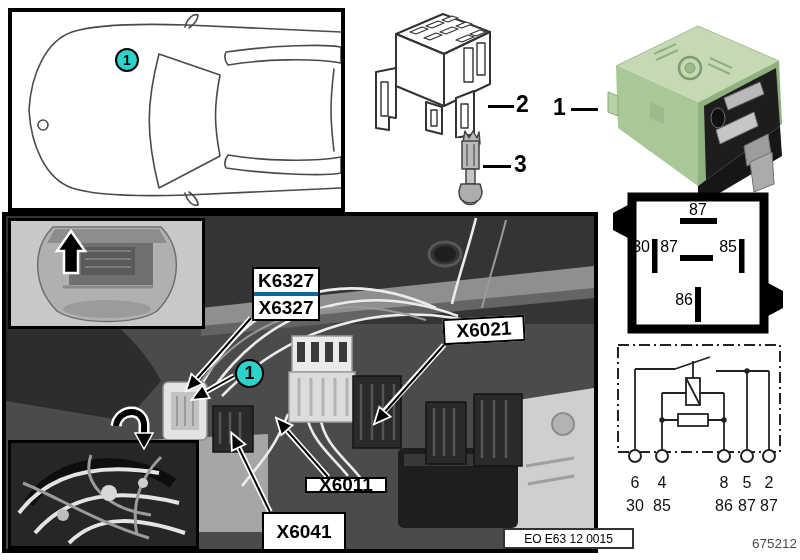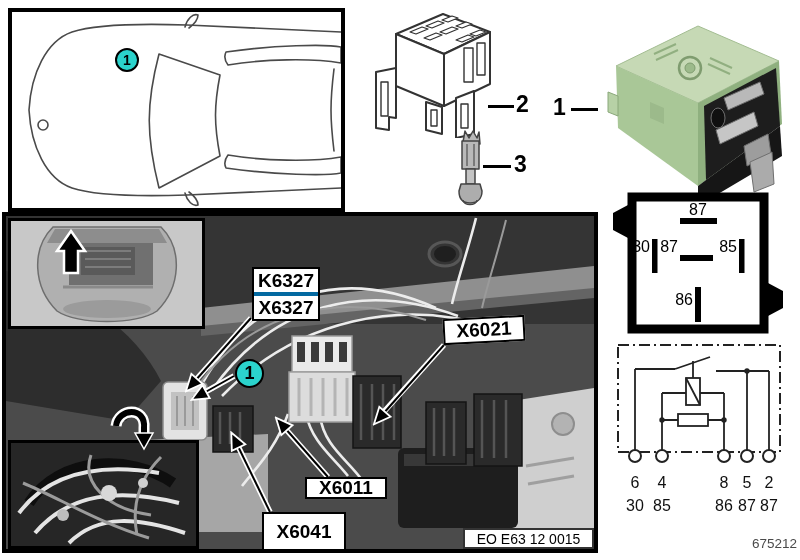--- a/index.html
+++ b/index.html
@@ -20,21 +20,21 @@
   
   .idbox{position:absolute;background:#fff;border:2px solid #000;box-sizing:border-box;
          display:flex;align-items:center;justify-content:center;
          font-weight:bold;font-size:19px;z-index:6;}
   .idstack{position:absolute;z-index:6;border:2px solid #000;background:#fff;}
   .idstack .row{width:64px;height:23px;display:flex;align-items:center;justify-content:center;
                 font-weight:bold;font-size:19px;background:#fff;}
   .idstack .row + .row{border-top:4px solid #0369a1;}
   .refbox{position:absolute;background:#fff;border:2px solid #333;box-sizing:border-box;
           display:flex;align-items:center;justify-content:center;
-          font-size:14px;font-weight:normal;z-index:6;}
+          font-size:12px;font-weight:normal;z-index:6;margin-left:40px;}
   .docnum{position:absolute;font-size:13.5px;color:#4a4a4a;z-index:2;}
   .layer{position:absolute;left:0;top:0;z-index:5;pointer-events:none;}
 </style>
 </head>
 <body>
 
 <div id="stage">
 
   <div class="panel" style="left:8px;top:8px;width:337px;height:204px;">
     <svg width="329" height="196" viewBox="0 0 329 196">
@@ -324,21 +324,21 @@
         <path d="M110,210 C112,192 140,190 138,212 L138,218" stroke="#000" stroke-width="6" fill="none"></path>
         <polygon points="129,217 147,217 138,233" fill="#000" stroke="#fff" stroke-width="1.5"></polygon>
       </g>
     </svg>
 
     <div class="idstack" style="left:246px;top:51px;">
       <div class="row">K6327</div>
       <div class="row">X6327</div>
     </div>
     <div class="idbox" style="left:437px;top:101px;width:82px;height:26px;transform:rotate(-3deg);">X6021</div>
-    <div class="idbox" style="left:299px;top:261px;width:82px;height:22px;">X6011</div>
+    <div class="idbox" style="left:299px;top:261px;width:82px;height:16px;">X6011</div>
     <div class="idbox" style="left:256px;top:296px;width:84px;height:39px;">X6041</div>
     <div class="refbox" style="left:457px;top:312px;width:131px;height:21px;">EO E63 12 0015</div>
 
     <div class="callout" style="left:229px;top:143px;width:29px;height:29px;background:#2bd3cc;font-size:18px;z-index:6;">
       <span>1</span>
     </div>
   </div>
 
   <div class="docnum" style="left:740px;top:536px;width:57px;text-align:right;">675212</div>
 

